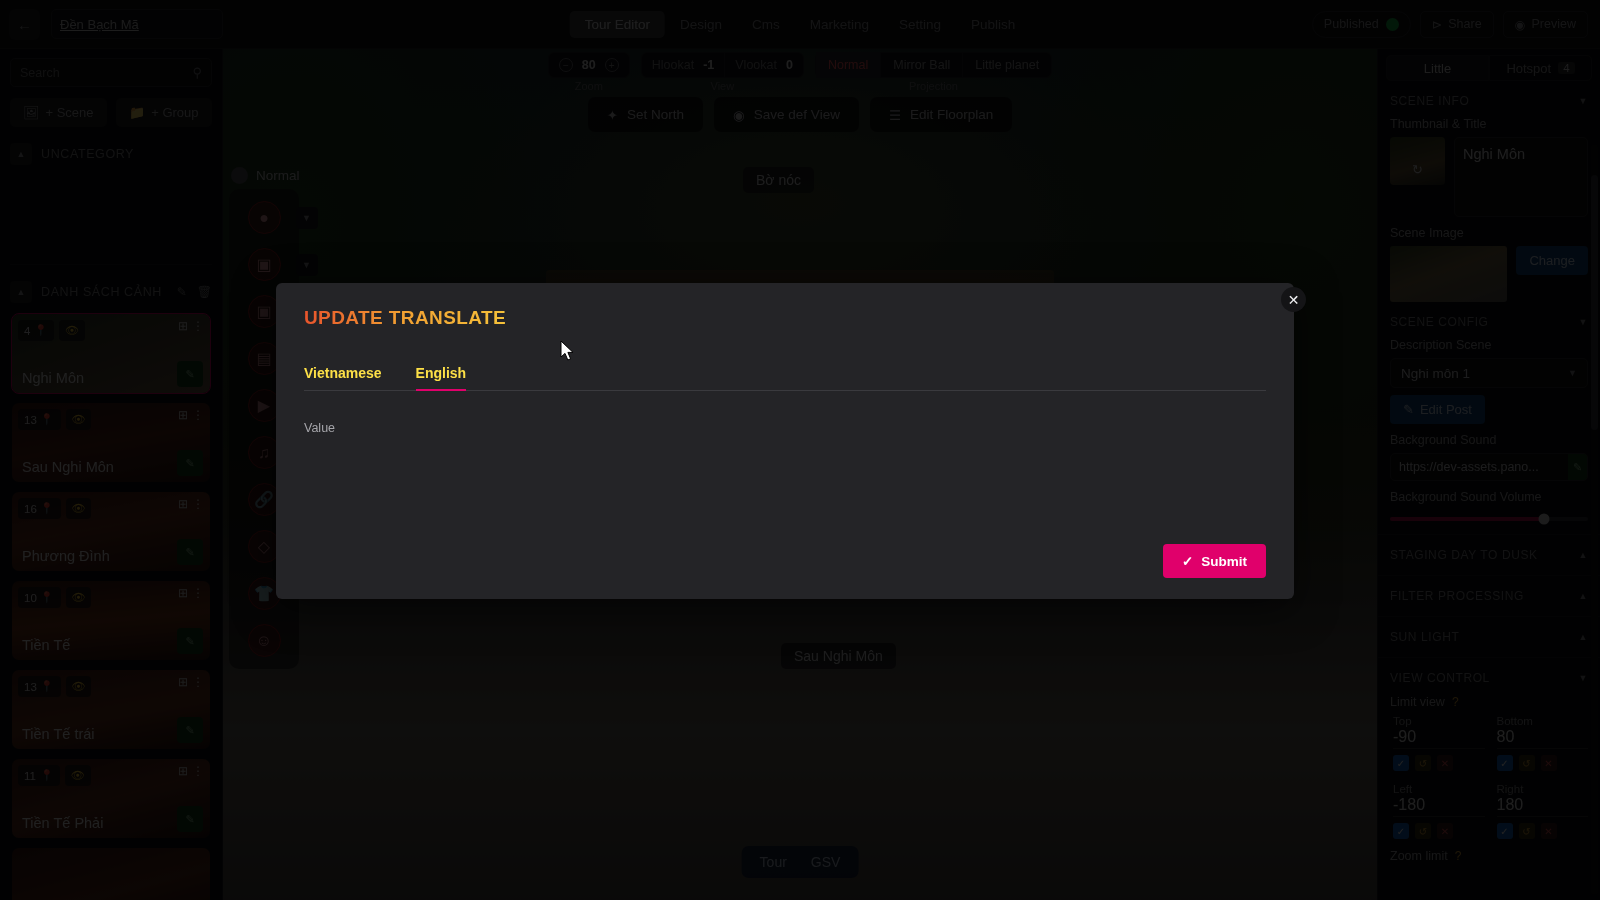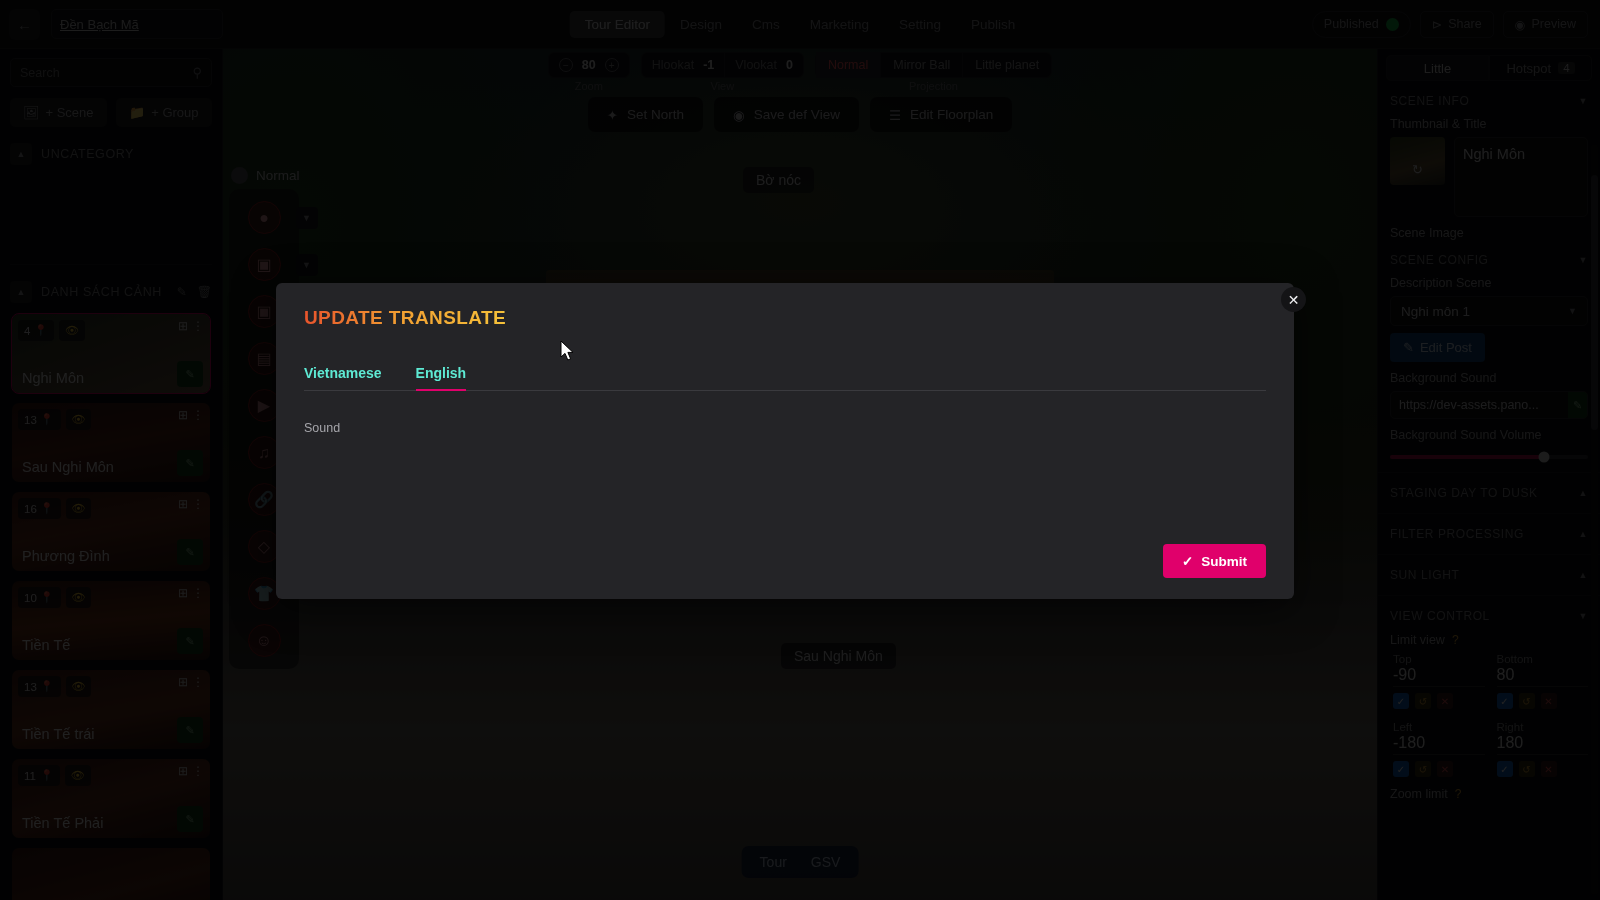--- a/index.html
+++ b/index.html
@@ -386,21 +386,21 @@
     font-size:19px; font-weight:bold; letter-spacing:.4px;
     background:linear-gradient(90deg,#e8542c 0%, #f2a032 48%, #f5c13a 100%);
     -webkit-background-clip:text; background-clip:text; color:transparent;
   }
   .modal-tabs {
     position:absolute; left:28px; right:28px; top:82px;
     display:flex; gap:0; border-bottom:1px solid #3a3a3e;
   }
   .m-tab {
     padding:0 0 9px 0; margin-right:34px;
-    font-size:14px; font-weight:bold; color:#5eead4; cursor:pointer;
+    font-size:14px; font-weight:bold; color:#fde047; cursor:pointer;
     position:relative;
   }
   .m-tab.active::after {
     content:""; position:absolute; left:0; right:0; bottom:-1px;
     height:2.5px; background:#e0006b;
   }
   .modal-field-lbl {
     position:absolute; left:28px; top:138px;
     font-size:12.5px; color:#a5a5aa;
   }
@@ -729,20 +729,26 @@
       <div class="thumb-box">
         <span class="refresh">↻</span>
       </div>
       <div class="ti-wrap">
         <input value="Nghi Môn" style="">
 
       </div>
     </div>
 
     <div class="rb-sub">Scene Image</div>
+    <div class="si-row">
+      <div class="si-img"></div>
+      <div class="btn-blue">
+        <span>Change</span>
+      </div>
+    </div>
 
     <div class="rb-sec">
       <span>SCENE CONFIG</span>
       <span class="chv">▼</span>
     </div>
 
     <div class="rb-sub">Description Scene</div>
     <div class="sel-box">
       <span>Nghi môn 1</span>
       <span class="chv">▼</span>
@@ -849,21 +855,21 @@
 <div class="modal">
   <div class="modal-close">✕</div>
 
   <div class="modal-title">UPDATE TRANSLATE</div>
 
   <div class="modal-tabs">
     <div class="m-tab">Vietnamese</div>
     <div class="m-tab active">English</div>
   </div>
 
-  <div class="modal-field-lbl">Sound</div>
+  <div class="modal-field-lbl">Value</div>
 
   <button class="modal-submit">
     <span>✓</span>
     <span>Submit</span>
   </button>
 </div>
 
 <div class="cursor">
   <svg width="16" height="22" viewBox="0 0 16 22">
     <path d="M1,1 L1,17 L5,13.4 L7.8,20 L10.6,18.8 L7.9,12.4 L13,12.4 Z" fill="#ffffff" stroke="#000000" stroke-width="1"></path>

